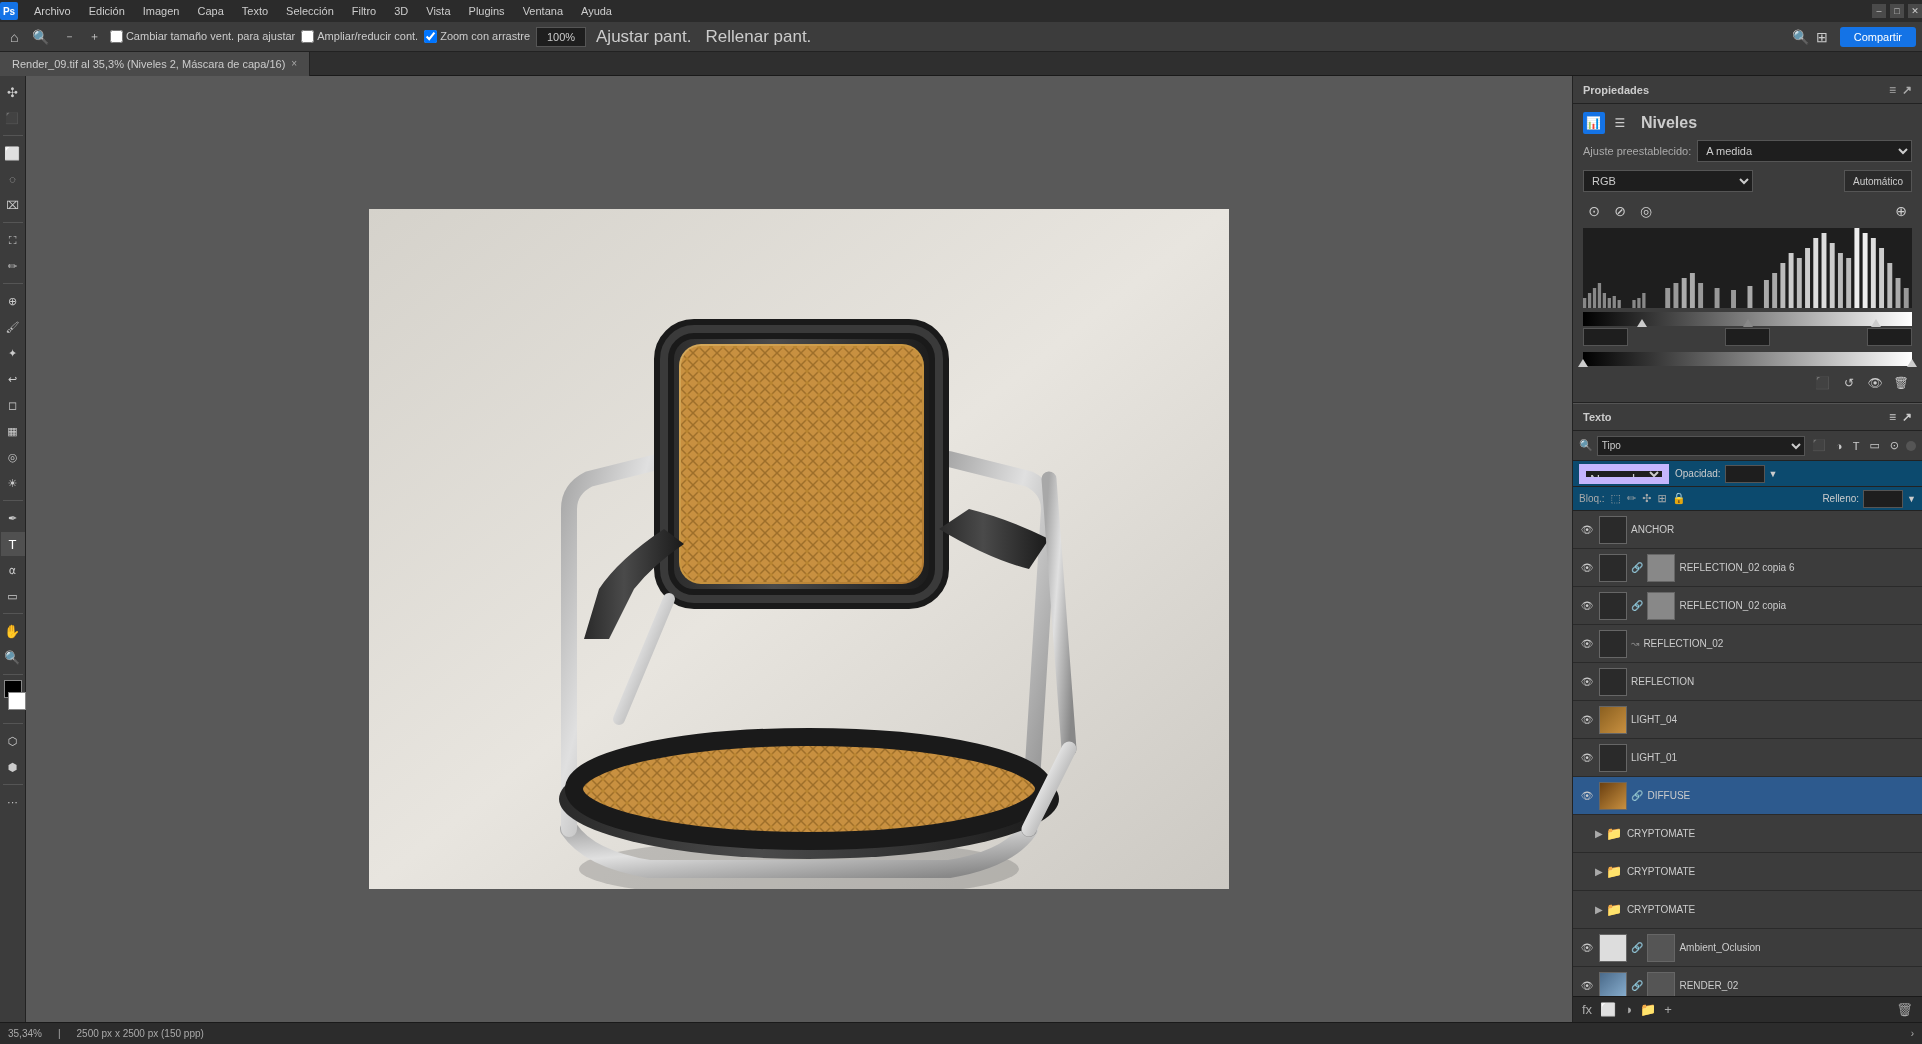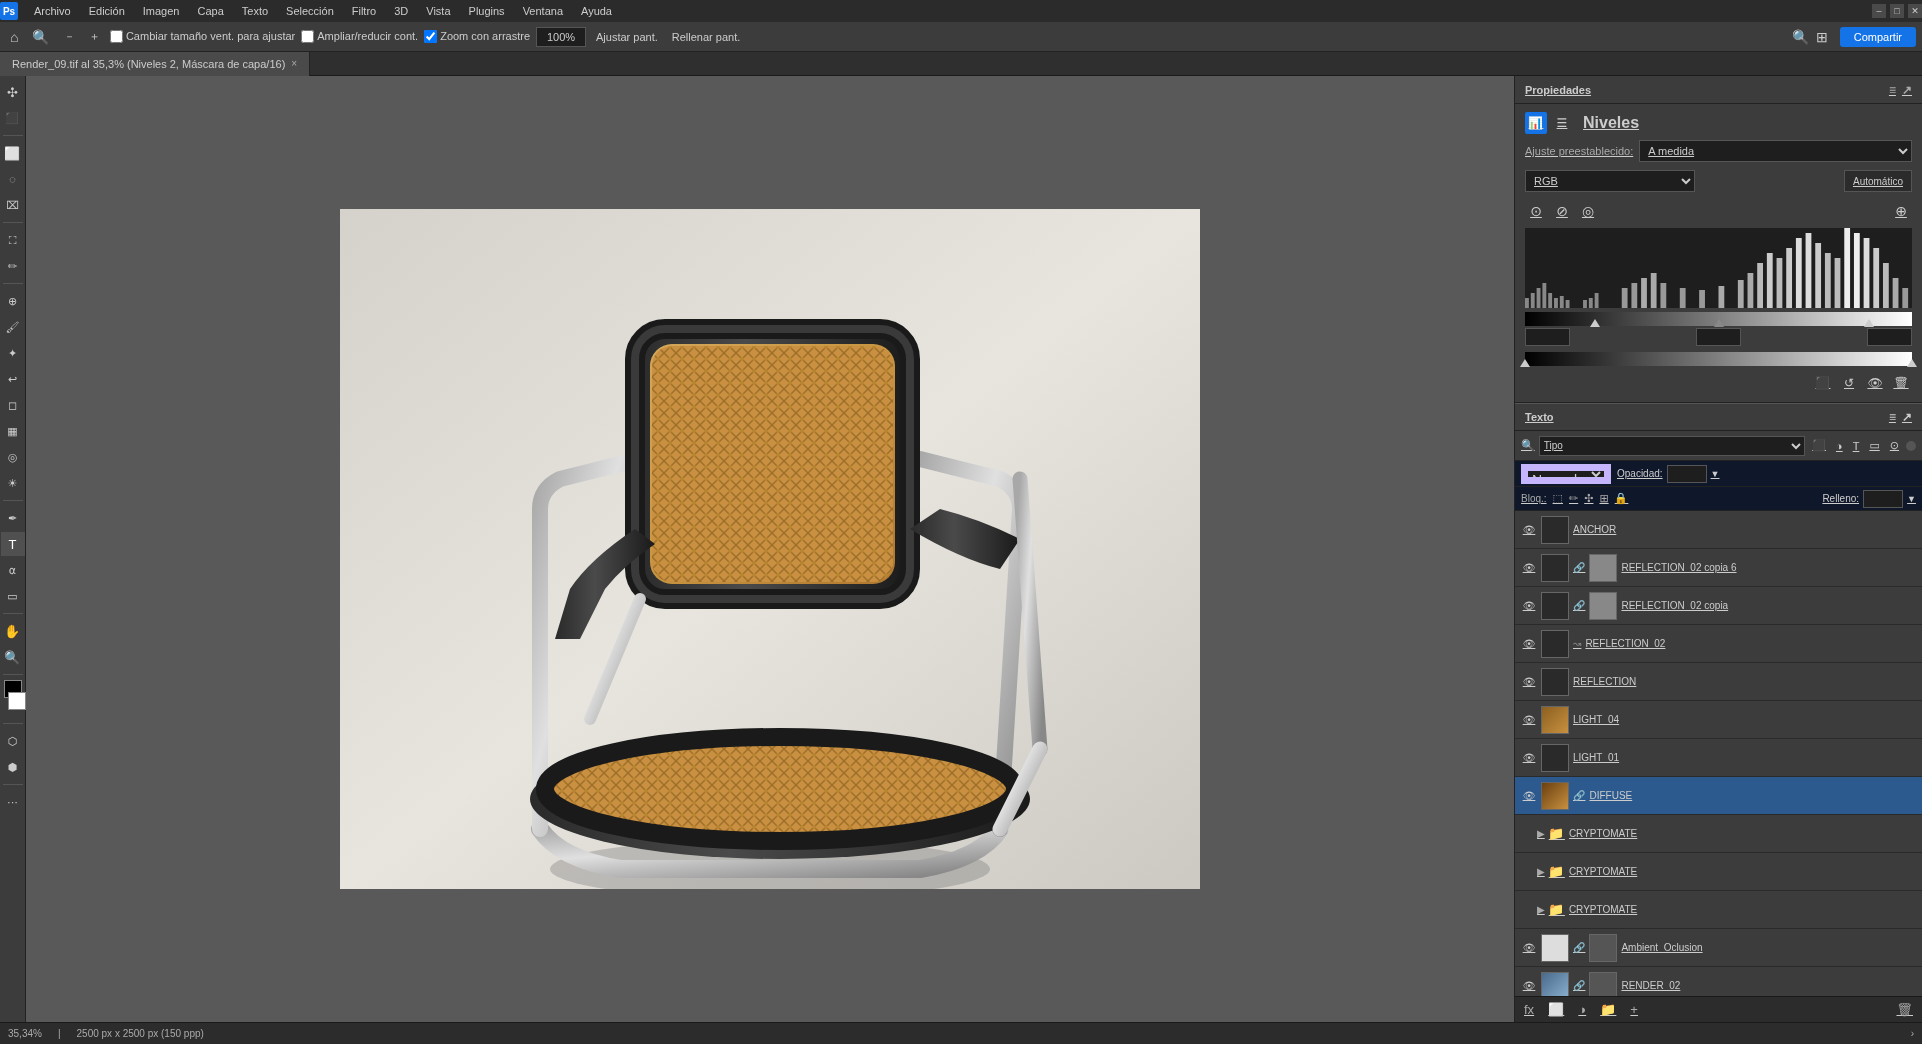--- a/index.html
+++ b/index.html
@@ -68,21 +68,21 @@
       align-items: center;
       padding: 0 6px;
       gap: 6px;
     }
     .options-btn {
       height: 22px;
       background: none;
       border: none;
       color: #ccc;
       cursor: pointer;
-      font-size: 11px;
+      font-size: 17px;
       padding: 0 4px;
       display: flex;
       align-items: center;
       gap: 4px;
     }
     .options-checkbox {
       display: flex;
       align-items: flex-start;
       gap: 3px;
       font-size: 11px;
@@ -231,26 +231,25 @@
       display: flex;
       align-items: center;
       padding: 0 8px;
       gap: 16px;
       font-size: 10px;
       color: #aaa;
     }
 
     
     #right-panel {
-      width: 408px;
-      background: #0f172a;
+      width: 350px;
+      background: #0c4a6e;
       border-left: 1px solid #222;
       display: flex;
       flex-direction: column;
-      text-decoration: underline;
     }
 
     
     #properties-panel {
       background: #3c3c3c;
       border-bottom: 1px solid #222;
       padding: 0;
     }
     .panel-header {
       height: 28px;
@@ -553,21 +552,21 @@
     .layer-folder-icon {
       color: #4a7fc1;
       font-size: 13px;
     }
     .layers-bottom-bar {
       height: 26px;
       background: #2c2c2c;
       display: flex;
       align-items: center;
       padding: 0 6px;
-      gap: 8px;
+      gap: 2px;
       border-top: 1px solid #1a1a1a;
     }
     .bottom-icon-btn {
       background: none;
       border: none;
       color: #aaa;
       cursor: pointer;
       font-size: 13px;
       padding: 0 3px;
     }

